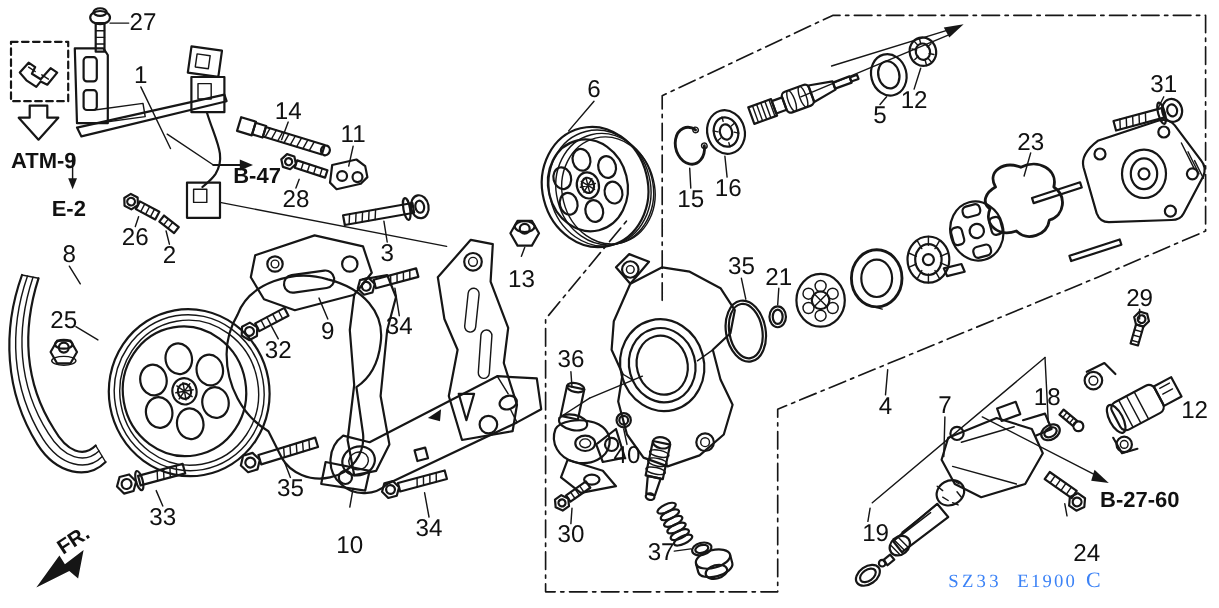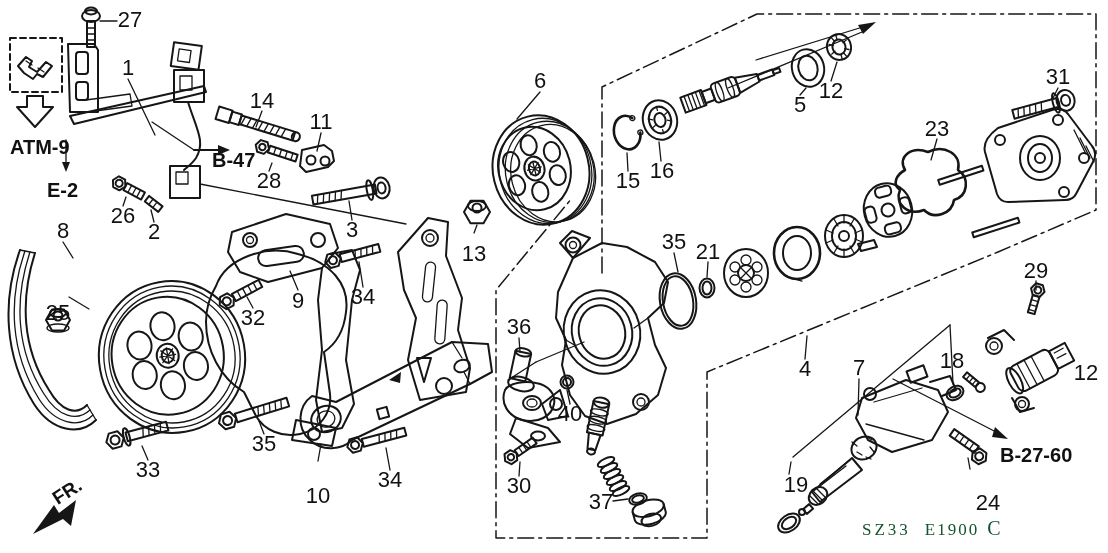--- a/index.html
+++ b/index.html
@@ -13,21 +13,21 @@
   .bnd{stroke-width:1.5;stroke-dasharray:16 5 3 5}
   .dsh{stroke-dasharray:6 4}
   .fl{fill:#161616;stroke:none}
   .wfl{fill:#fff;stroke:#161616;stroke-width:2;stroke-linejoin:round}
   .plabel{position:absolute;transform:translate(-50%,-50%);
           font-weight:normal;font-size:22px;color:#111;white-space:nowrap}
   .rcode{position:absolute;font-weight:bold;font-size:20px;color:#111;white-space:nowrap}
   .fr-label{position:absolute;left:52px;top:481px;font-weight:bold;font-size:19px;
             color:#111;transform:rotate(-33deg)}
   .footer{position:absolute;left:862px;top:517px;font-family:"Liberation Serif",serif;
-          font-size:17px;color:#14532d;letter-spacing:1px}
+          font-size:17px;color:#3b82f6;letter-spacing:1px}
   .footer .c1{letter-spacing:3px}
   .footer .c2{margin-left:14px;letter-spacing:2px}
   .footer .c3{margin-left:8px;font-size:20px}
 </style>
 </head>
 <body>
 
 <svg width="1108" height="553" viewBox="0 0 1108 553">
 
   <path class="ln bnd" d="M602,273 L602,87 L757,14 L1096,14 L1096,210 L998,252 L707,372 L707,538 L496,538 L496,290 L572,198"></path>
@@ -513,21 +513,21 @@
     <div class="plabel" style="left: 352px; top: 230px;">3</div>
     <div class="plabel" style="left: 474px; top: 243px; margin-top: 11px;">13</div>
     <div class="plabel" style="left: 540px; top: 81px;">6</div>
     <div class="plabel" style="left: 628px; top: 181px;">15</div>
     <div class="plabel" style="left: 662px; top: 171px;">16</div>
     <div class="plabel" style="left: 800px; top: 105px;">5</div>
     <div class="plabel" style="left: 831px; top: 91px;">12</div>
     <div class="plabel" style="left: 1058px; top: 77px;">31</div>
     <div class="plabel" style="left: 937px; top: 129px;">23</div>
     <div class="plabel" style="left: 63px; top: 231px;">8</div>
-    <div class="plabel" style="left: 58px; top: 291px; margin-top: 22px;">25</div>
+    <div class="plabel" style="left: 58px; top: 291px;">25</div>
     <div class="plabel" style="left: 674px; top: 242px;">35</div>
     <div class="plabel" style="left: 708px; top: 252px;">21</div>
     <div class="plabel" style="left: 298px; top: 301px;">9</div>
     <div class="plabel" style="left: 253px; top: 318px;">32</div>
     <div class="plabel" style="left: 363px; top: 297px;">34</div>
     <div class="plabel" style="left: 1036px; top: 271px;">29</div>
     <div class="plabel" style="left: 519px; top: 327px;">36</div>
     <div class="plabel" style="left: 570px; top: 414px;">40</div>
     <div class="plabel" style="left: 805px; top: 369px;">4</div>
     <div class="plabel" style="left: 859px; top: 368px;">7</div>

